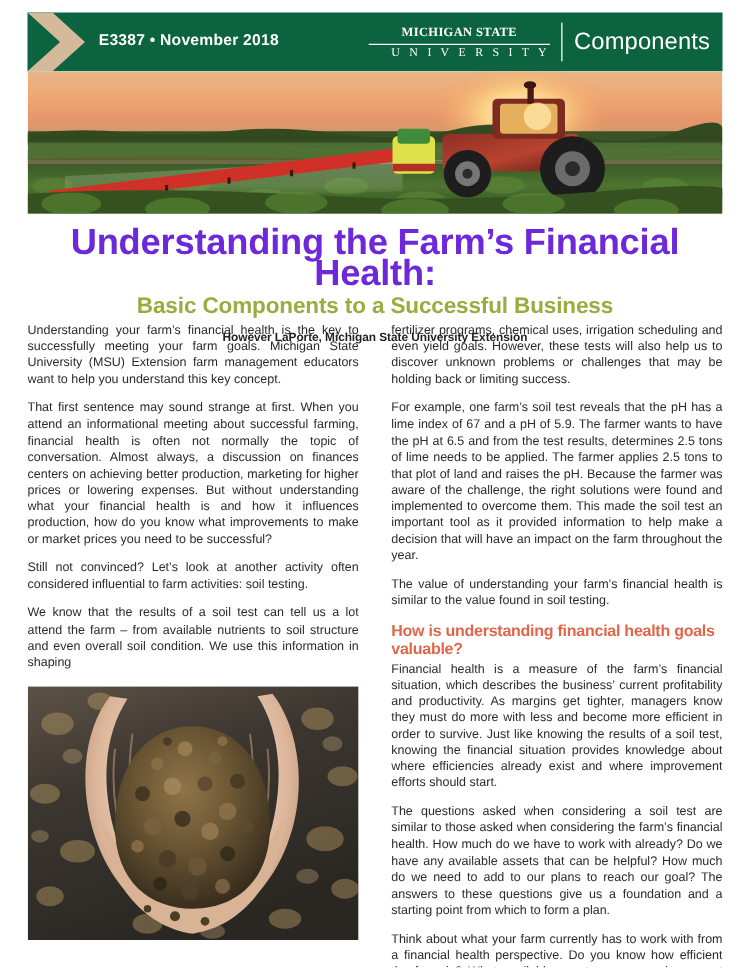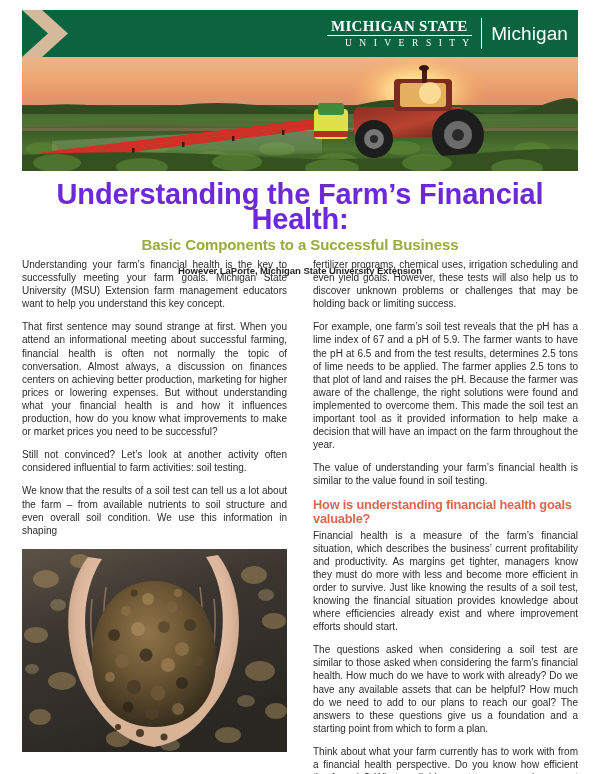--- a/index.html
+++ b/index.html
@@ -60,21 +60,21 @@
     display: flex;
     flex-direction: column;
     justify-content: center;
     padding-right: 9px;
     text-align: center;
   }
   .msu-line1 {
     color: #ffffff;
     font-family: "Liberation Serif", serif;
     font-weight: bold;
-    font-size: 15px;
+    font-size: 10px;
     line-height: 15px;
     letter-spacing: 0.3px;
     border-bottom: 1.6px solid #ffffff;
     padding-bottom: 1px;
   }
   .msu-line2 {
     color: #ffffff;
     font-family: "Liberation Serif", serif;
     font-weight: normal;
     font-size: 9.5px;
@@ -121,21 +121,21 @@
   .doc-title {
     color: #6d28d9;
     font-size: 29px;
     font-weight: bold;
     letter-spacing: -0.15px;
     line-height: 25px;
     margin: 0;
   }
   .doc-subtitle {
     color: #9aab3f;
-    font-size: 15px;
+    font-size: 18px;
     font-weight: bold;
     letter-spacing: -0.1px;
     line-height: 19px;
     margin: 3px 0 0 0;
   }
   .byline {
     color: #231f20;
     font-size: 9.5px;
     font-weight: bold;
     margin: 11px 0 0 0;
@@ -193,28 +193,29 @@
 </style>
 </head>
 <body>
 
 <div class="page">
 
   <div class="masthead">
     <svg class="masthead-chevron" viewBox="0 0 46 47" preserveAspectRatio="none">
       <polygon points="0,0 20,0 46,23.5 20,47 0,47 26,23.5" fill="#d4b99a"></polygon>
     </svg>
+    <div class="issue-line">E3387 • November 2018</div>
 
     <div class="msu-lockup">
       <div class="msu-wordmark">
         <div class="msu-line1">MICHIGAN STATE</div>
         <div class="msu-line2">U N I V E R S I T Y</div>
       </div>
       <div class="msu-divider"></div>
-      <div class="msu-extension">Michigan</div>
+      <div class="msu-extension">Components</div>
     </div>
   </div>
 
   <div class="hero">
     <svg width="556" height="114" viewBox="0 0 556 114" preserveAspectRatio="none">
       <defs>
         <linearGradient id="sky" x1="0" y1="0" x2="0" y2="1">
           <stop offset="0%" stop-color="#e9b588"></stop>
           <stop offset="35%" stop-color="#efa874"></stop>
           <stop offset="70%" stop-color="#e6956a"></stop>
@@ -337,21 +338,21 @@
     <h2 class="doc-subtitle">Basic Components to a Successful Business</h2>
     <div class="byline">However LaPorte, Michigan State University Extension</div>
   </div>
 
   <div class="columns">
 
     <div class="col col-left">
       <p class="body">Understanding your farm’s financial health is the key to successfully meeting your farm goals. Michigan State University (MSU) Extension farm management educators want to help you understand this key concept.</p>
       <p class="body">That first sentence may sound strange at first. When you attend an informational meeting about successful farming, financial health is often not normally the topic of conversation. Almost always, a discussion on finances centers on achieving better production, marketing for higher prices or lowering expenses. But without understanding what your financial health is and how it influences production, how do you know what improvements to make or market prices you need to be successful?</p>
       <p class="body">Still not convinced? Let’s look at another activity often considered influential to farm activities: soil testing.</p>
-      <p class="body">We know that the results of a soil test can tell us a lot about the farm – from available nutrients to soil structure and even overall soil condition. We use this information in shaping</p>
+      <p class="body">We know that the results of a soil test can tell us a lot attend the farm – from available nutrients to soil structure and even overall soil condition. We use this information in shaping</p>
 
       <div class="soil-photo">
         <svg width="265" height="203" viewBox="0 0 265 203" preserveAspectRatio="none">
           <defs>
             <linearGradient id="bgsoil" x1="0" y1="0" x2="0.4" y2="1">
               <stop offset="0%" stop-color="#5d5246"></stop>
               <stop offset="40%" stop-color="#3c3630"></stop>
               <stop offset="100%" stop-color="#2a2723"></stop>
             </linearGradient>
             <radialGradient id="skinG" cx="0.5" cy="0.35" r="0.75">

